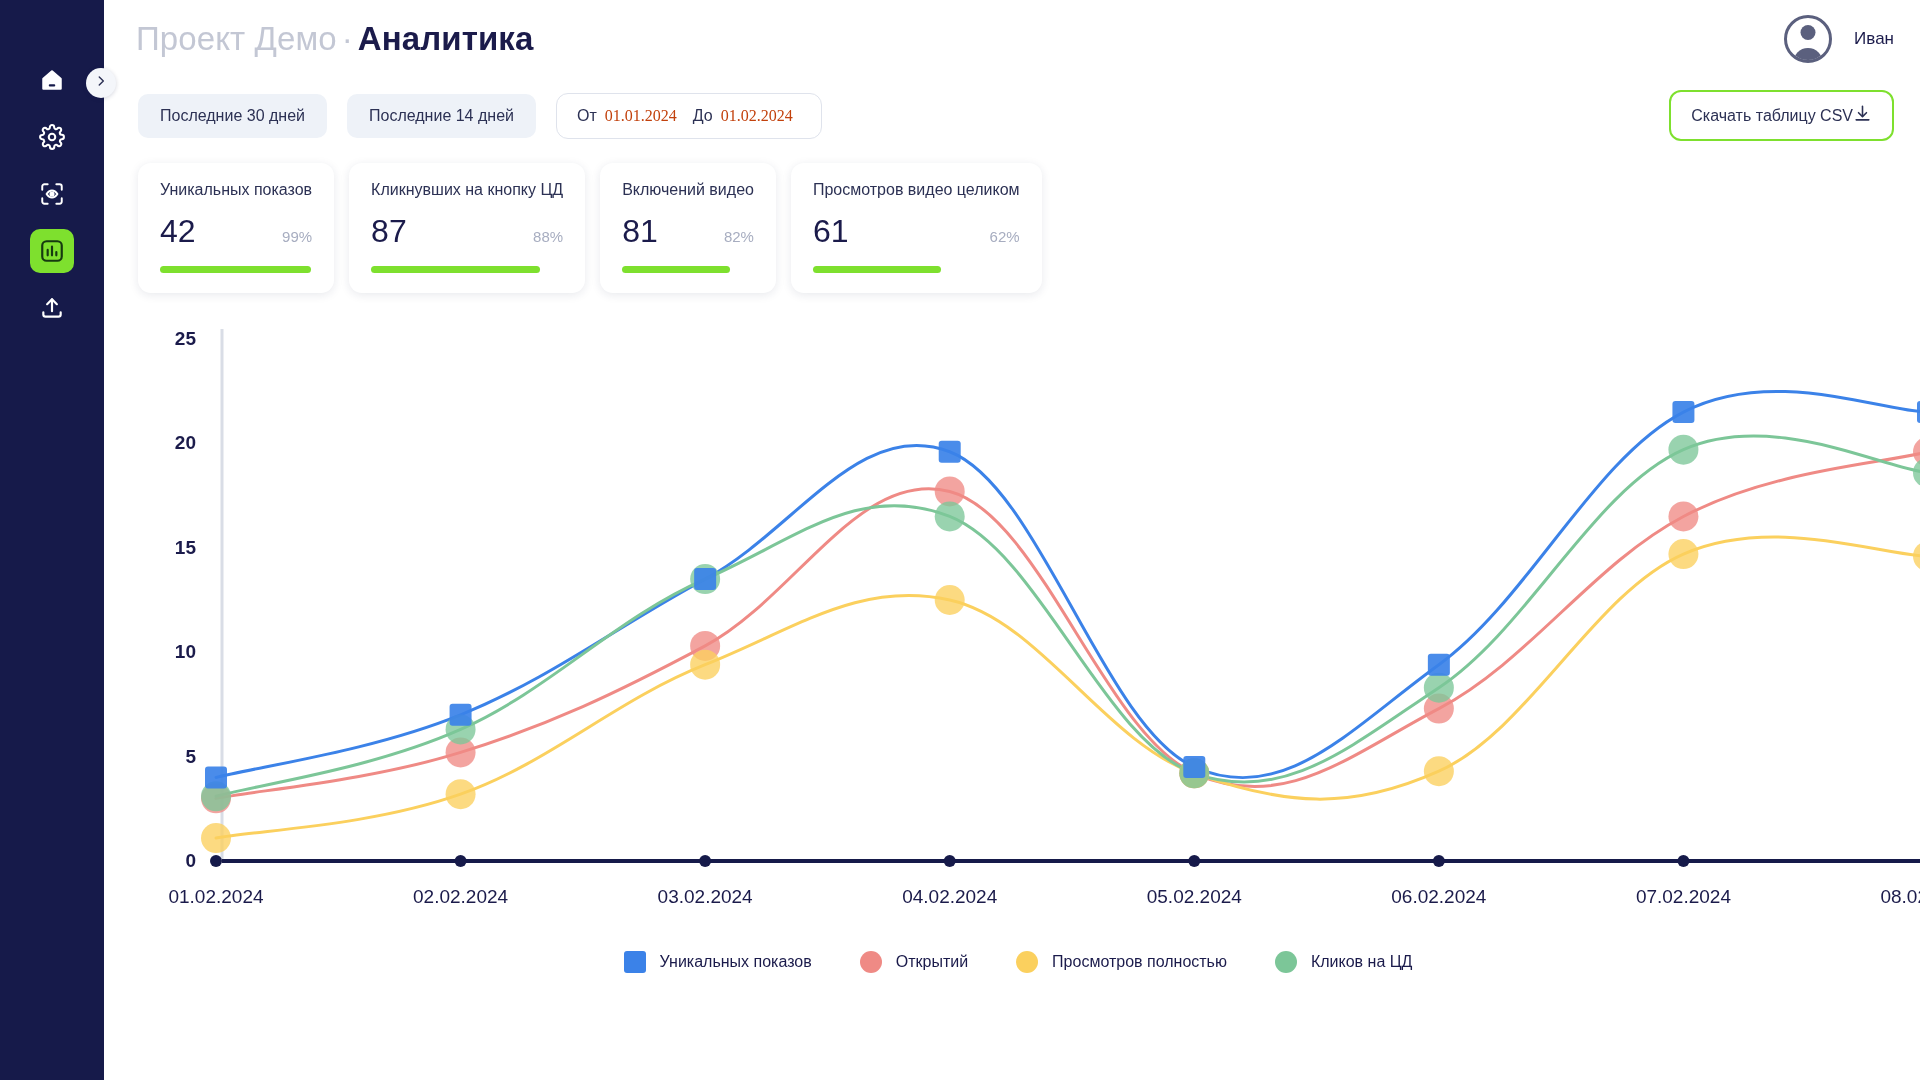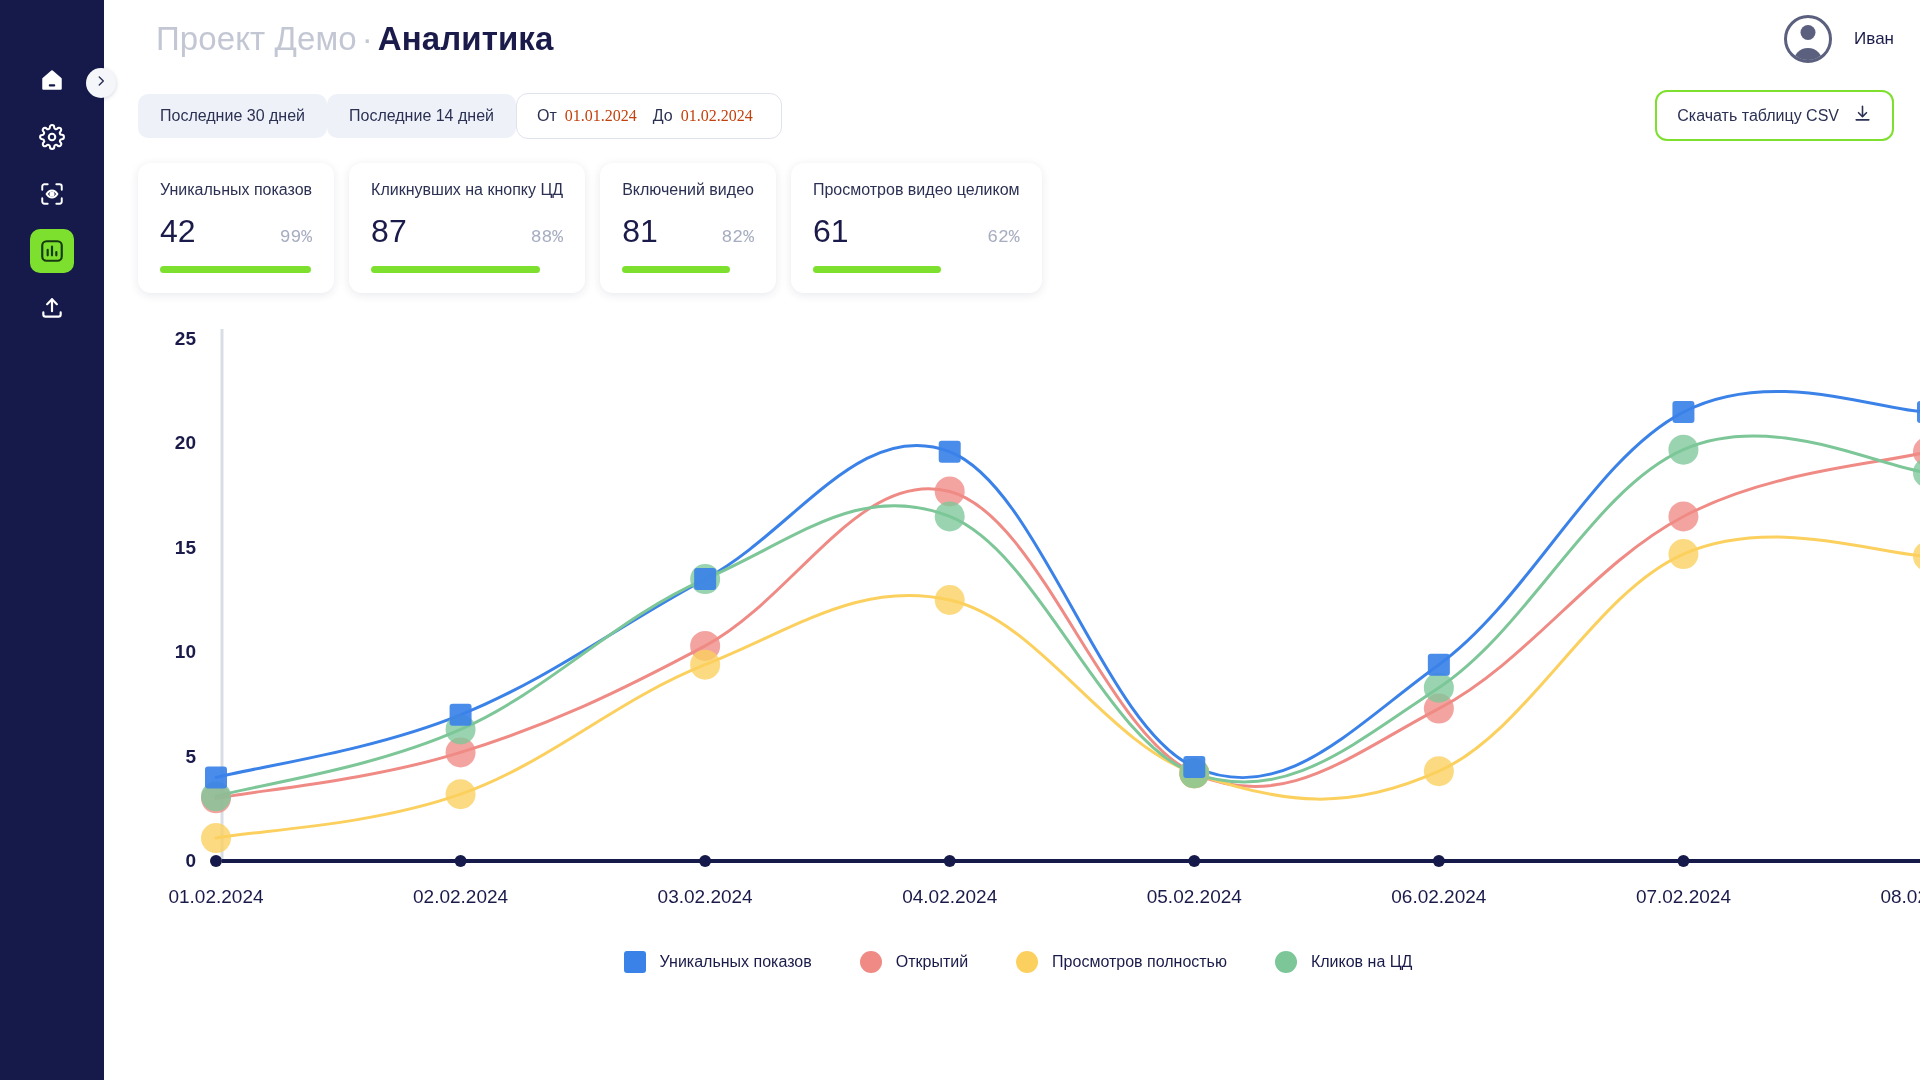--- a/index.html
+++ b/index.html
@@ -45,21 +45,21 @@
 
   
   .main { flex: 1; position: relative; height: 1080px; background:#fff; }
 
   .topbar {
     height: 78px;
     display: flex; align-items: center;
     padding: 0 44px 0 32px;
     justify-content: space-between;
   }
-  .page-title { font-size: 33px; letter-spacing: .1px; white-space: nowrap; margin-left: 20px; }
+  .page-title { font-size: 33px; letter-spacing: .1px; white-space: nowrap; }
   .page-title .proj { color: #c3c7d4; font-weight: 400; }
   .page-title .dot { color: #c3c7d4; font-weight: 400; margin: 0 5px; }
   .page-title .sect { color: #1b1b4b; font-weight: 700; }
 
   .user-box { display: flex; align-items: center; gap: 22px; }
   .avatar {
     width: 48px; height: 48px; border-radius: 50%;
     border: 3px solid #5b607e;
     display: flex; align-items: flex-end; justify-content: center;
     overflow: hidden; background: #fff;
@@ -76,21 +76,21 @@
     width: 30px; height: 18px; border-radius: 15px 15px 0 0; background: #5b607e;
   }
   .user-name { color: #1b1b4b; font-size: 17px; }
 
   
   .filterbar {
     display: flex; align-items: center;
     padding: 12px 44px 0 34px;
     justify-content: space-between;
   }
-  .filters { display: flex; align-items: center; }
+  .filters { display: flex; align-items: center; gap: 20px; }
   .chip {
     background: #eef2f8;
     color: #2c3154;
     border: none; border-radius: 10px;
     font-size: 16px;
     padding: 13px 22px;
     font-family: "Liberation Sans", sans-serif;
     cursor: pointer;
     white-space: nowrap;
   }
@@ -99,21 +99,21 @@
     border: 1px solid #dfe3ec;
     border-radius: 12px;
     padding: 13px 20px;
     font-size: 16px;
     cursor: pointer;
     white-space: nowrap;
   }
   .dr-label { color: #2c3154; font-weight: 400; }
   .dr-value { color: #c2410c; margin-right: 8px; font-family: Liberation Serif, serif; }
   .csv-btn {
-    display: flex; align-items: center; gap: 14px;
+    display: flex; align-items: center; 
     border: 2px solid #7ee02e;
     border-radius: 12px;
     background: #fff;
     padding: 12px 20px;
     font-size: 16px;
     color: #2c3154;
     cursor: pointer;
     font-family: "Liberation Sans", sans-serif;
     white-space: nowrap;
   }
@@ -131,21 +131,21 @@
     padding: 18px 22px 20px 22px;
     min-width: 170px;
     position: relative;
   }
   .card-title { font-size: 16px; color: #2c3154; white-space: nowrap; }
   .card-row {
     display: flex; align-items: baseline; justify-content: space-between;
     margin-top: 14px; gap: 22px;
   }
   .card-value { font-size: 32px; color: #1b1b4b; font-weight: 400; }
-  .card-pct { font-size: 18px; color: #a7adc0; font-family: Liberation Mono, monospace; }
+  .card-pct { font-size: 15px; color: #a7adc0; }
   .card-bar-track {
     margin-top: 16px; height: 7px; border-radius: 5px; background: transparent;
     width: 100%;
   }
   .card-bar-fill { height: 7px; border-radius: 5px; background: #7ee02e; }
   .card.centered .card-row { justify-content: center; margin-top: 18px; }
   .card.centered .card-value { font-weight: 700; font-size: 29px; }
 
   
   .chart-wrap { position: relative; margin-top: 28px; padding-left: 34px; }

